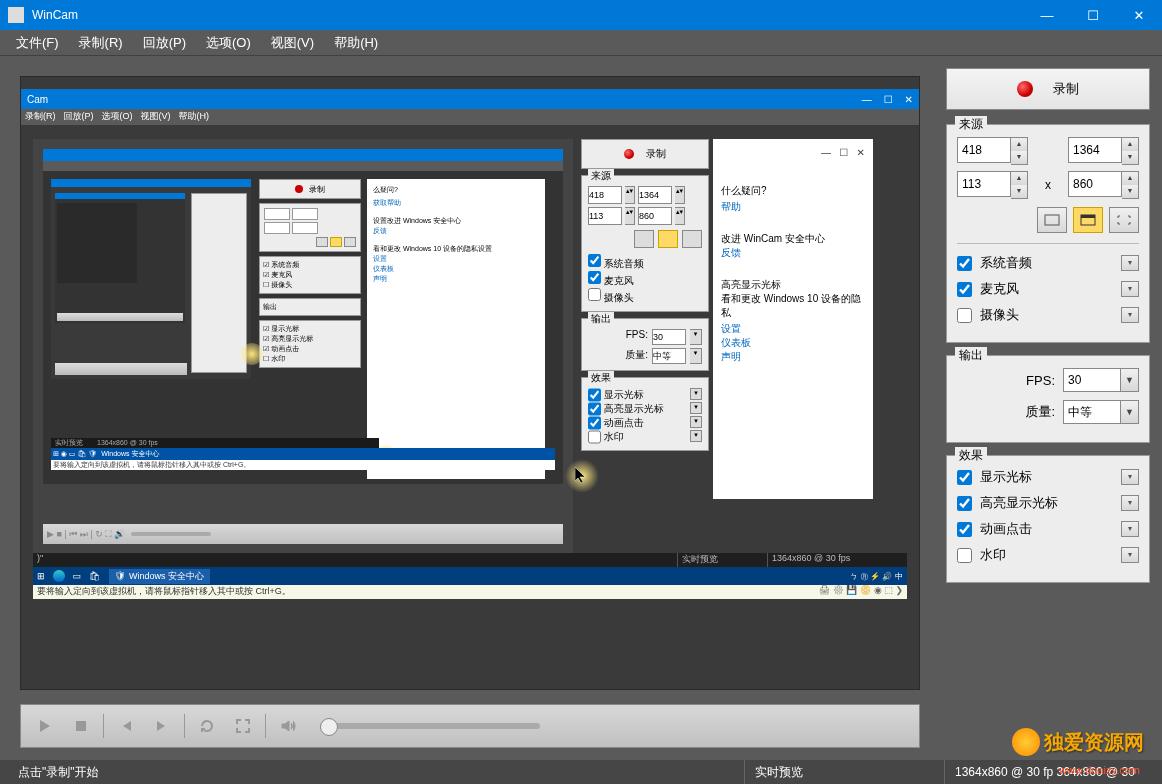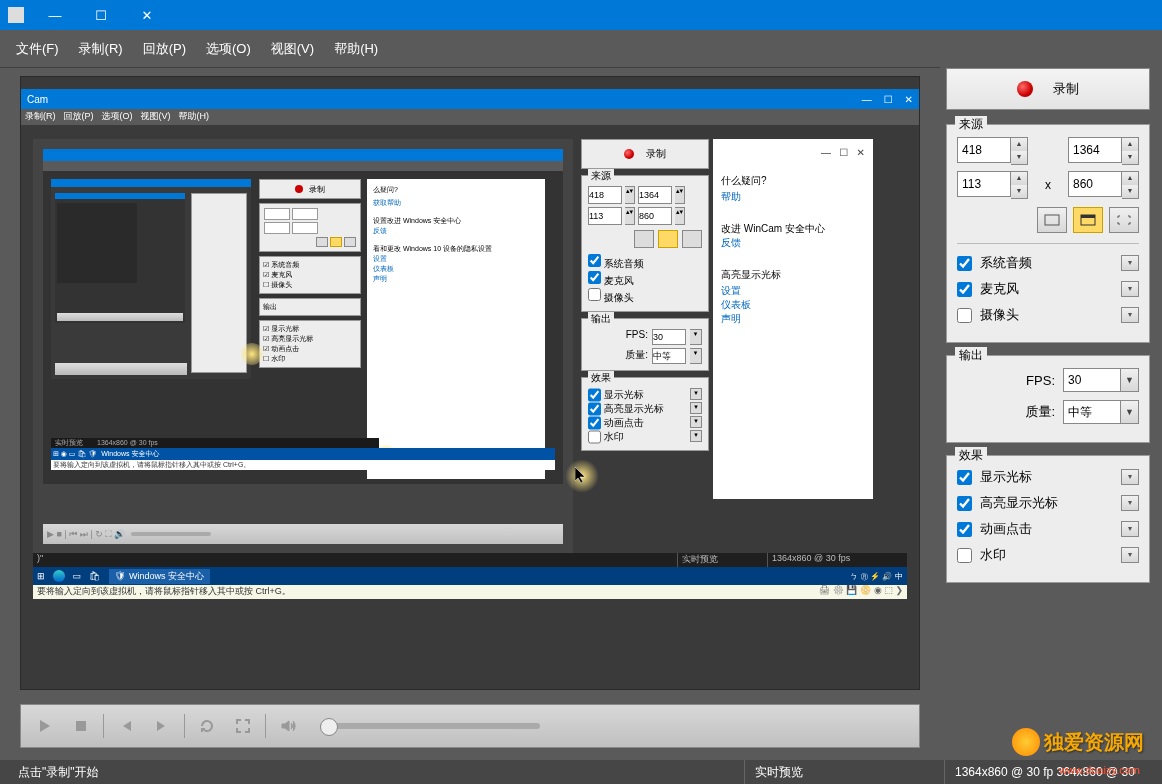--- a/index.html
+++ b/index.html
@@ -4,21 +4,21 @@
 <style>
 * { box-sizing: border-box; margin: 0; padding: 0; font-family: "Microsoft YaHei", Arial, sans-serif; }
 body { width: 1162px; height: 784px; background: #5a5a5a; overflow: hidden; position: relative; }
 
 .titlebar { height: 30px; background: #0078d7; display: flex; align-items: center; color: #fff; }
 .titlebar .app-icon { width: 16px; height: 16px; margin: 0 8px; background: #ddd; display: inline-block; }
 .titlebar .title { font-size: 12px; flex: 1; }
 .win-btns { display: flex; }
 .win-btn { width: 46px; height: 30px; display: flex; align-items: center; justify-content: center; color: #fff; font-size: 13px; }
 
-.menubar { height: 38px; background: #5a5a5a; display: flex; align-items: center; padding: 0 6px; border-bottom: 1px solid #404040; }
+.menubar { height: 26px; background: #5a5a5a; display: flex; align-items: center; padding: 0 6px; border-bottom: 1px solid #404040; }
 .menubar .menu-item { color: #fff; font-size: 13px; padding: 2px 10px; cursor: pointer; }
 
 .main-area { position: absolute; top: 56px; left: 0; right: 0; bottom: 24px; display: flex; }
 .preview-area { flex: 1; padding: 20px 20px 12px 20px; display: flex; flex-direction: column; position: relative; }
 .preview-canvas { flex: 1; background: #3a3a3a; position: relative; overflow: hidden; border: 1px solid #2a2a2a; }
 
 
 .nested { position: absolute; }
 .n-titlebar { height: 20px; background: #0078d7; color: #fff; font-size: 10px; padding: 2px 6px; display:flex; align-items:center;}
 .n-titlebar .spacer{flex:1}
@@ -65,20 +65,21 @@
 .watermark { position: absolute; right: 18px; bottom: 28px; color: #f7a800; font-size: 20px; font-weight: bold; display:flex; align-items:center; gap:4px; text-shadow:1px 1px 2px rgba(0,0,0,0.5);}
 .watermark .wm-icon { width:28px; height:28px; border-radius:50%; background: radial-gradient(circle, #ffcc33, #ff8800); position:relative;}
 
 svg.icon { width: 16px; height: 16px; }
 </style>
 </head>
 <body>
 
 <div class="titlebar">
   <span class="app-icon"></span>
+  <span class="title">WinCam</span>
   <div class="win-btns">
     <div class="win-btn">—</div>
     <div class="win-btn">☐</div>
     <div class="win-btn close">✕</div>
   </div>
 </div>
 
 <div class="menubar">
   <span class="menu-item">文件(F)</span>
   <span class="menu-item">录制(R)</span>
@@ -228,25 +229,26 @@
             <span style="position:absolute;top:-7px;left:6px;background:#ededed;padding:0 3px;font-size:10px;">效果</span>
             <div style="font-size:10px;display:flex;"><input type="checkbox" checked="" style="accent-color: rgb(0, 120, 215);">&nbsp;<span style="flex:1">显示光标</span><span style="width:12px;height:12px;border:1px solid #888;background:#ddd;font-size:7px;text-align:center;">▾</span></div>
             <div style="font-size:10px;display:flex;"><input type="checkbox" checked="" style="accent-color: rgb(0, 120, 215);">&nbsp;<span style="flex:1">高亮显示光标</span><span style="width:12px;height:12px;border:1px solid #888;background:#ddd;font-size:7px;text-align:center;">▾</span></div>
             <div style="font-size:10px;display:flex;"><input type="checkbox" checked="" style="accent-color: rgb(0, 120, 215);">&nbsp;<span style="flex:1">动画点击</span><span style="width:12px;height:12px;border:1px solid #888;background:#ddd;font-size:7px;text-align:center;">▾</span></div>
             <div style="font-size:10px;display:flex;"><input type="checkbox" style="accent-color: rgb(0, 120, 215);">&nbsp;<span style="flex:1">水印</span><span style="width:12px;height:12px;border:1px solid #888;background:#ddd;font-size:7px;text-align:center;">▾</span></div>
           </div>
         </div>
 
         <div style="position:absolute;left:692px;top:50px;width:160px;height:360px;background:#fff;font-size:10px;color:#0067c0;padding:8px;">
           <div style="text-align:right;color:#444;">— &nbsp; ☐ &nbsp; ✕</div>
-          <div style="color:#000;margin-top:16px;">什么疑问?</div>
+          <div style="color:#000;margin-top:26px;">什么疑问?</div>
           <div style="margin-top:2px;">帮助</div>
           <div style="color:#000;margin-top:18px;">改进 WinCam 安全中心</div>
           <div>反馈</div>
           <div style="color:#000;margin-top:18px;">高亮显示光标</div>
+          <div style="color:#000;">看和更改 Windows 10 设备的隐私</div>
           <div style="margin-top:2px;">设置</div>
           <div>仪表板</div>
           <div>声明</div>
         </div>
 
         <div style="position:absolute;left:544px;top:370px;width:34px;height:34px;border-radius:50%;background:radial-gradient(circle,#ffe680 0%,rgba(255,230,128,0) 70%);">
           <svg style="position:absolute;left:10px;top:8px;" width="12" height="16">
               <path d="M0 0 L0 14 L3 11 L6 16 L8 15 L5 10 L10 10 Z" fill="#000" stroke="#fff" stroke-width="0.5"></path>
             </svg>
         </div>

